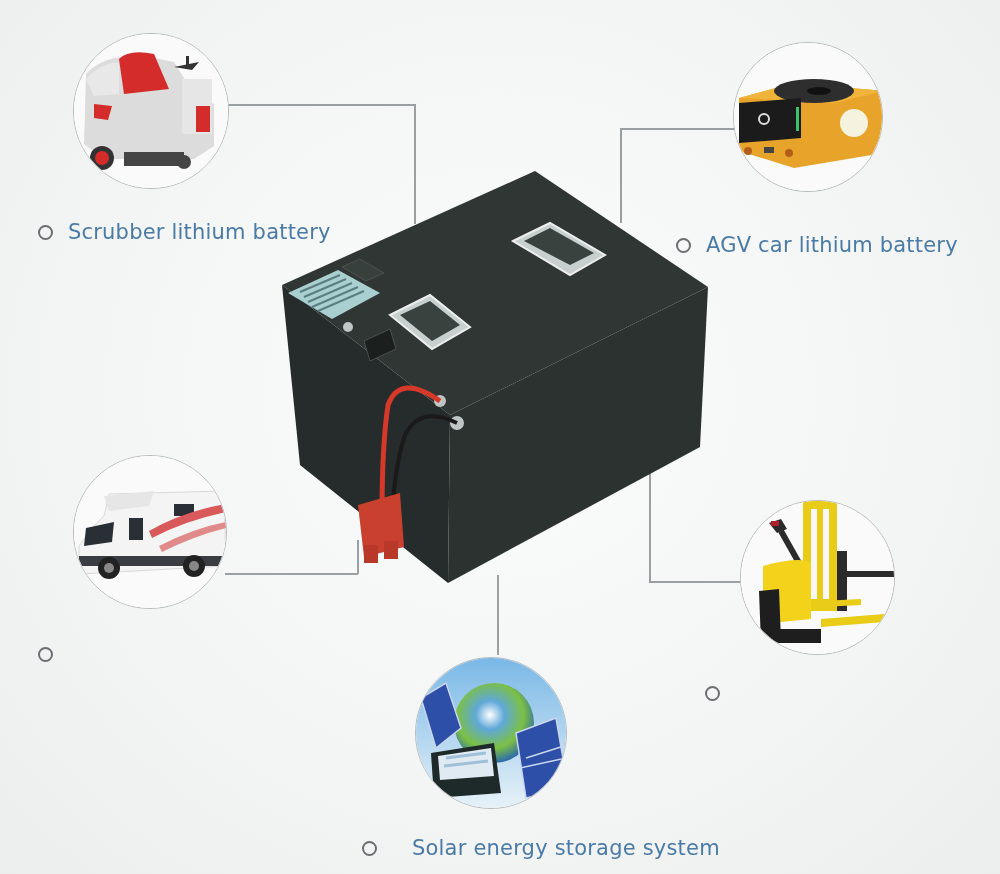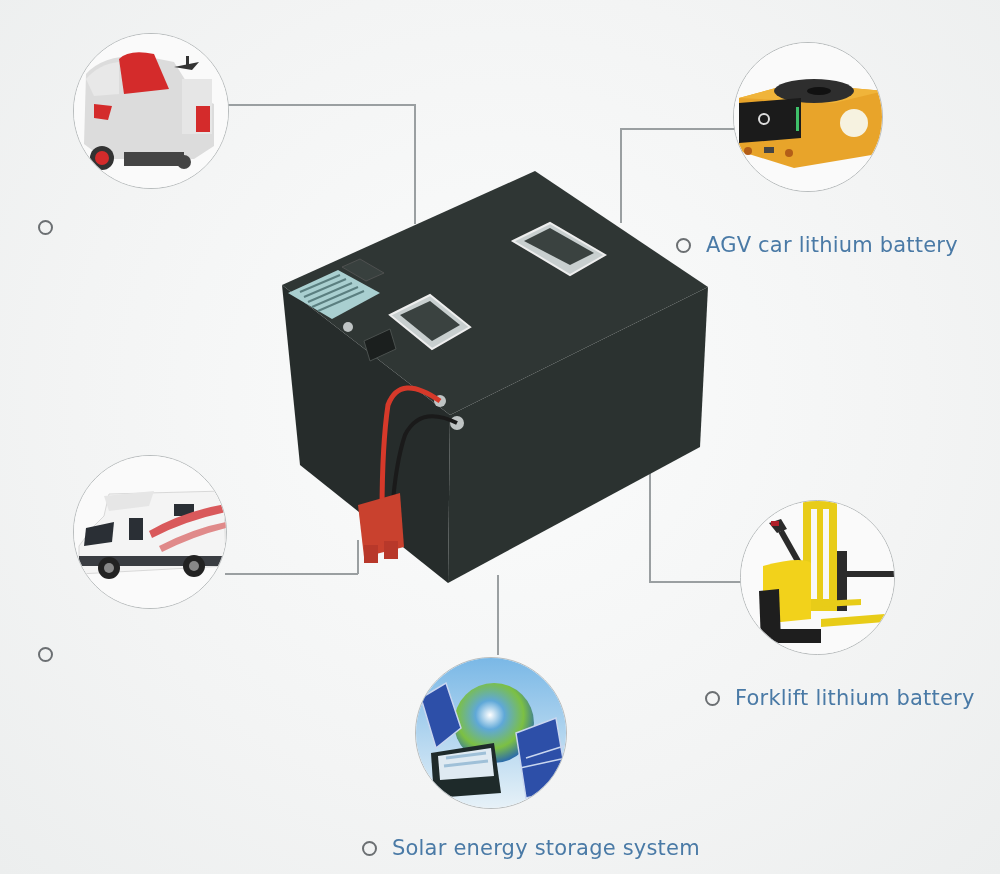--- a/index.html
+++ b/index.html
@@ -157,32 +157,32 @@
     <path d="M177 258 Q140 240 125 270 Q115 300 112 350" fill="none" stroke="#1a1a1a" stroke-width="4"></path>
 
     <path d="M78 340 L120 328 L124 382 L84 392 Z" fill="#c9412e"></path>
     <rect x="84" y="380" width="14" height="18" fill="#b8382a"></rect>
     <rect x="104" y="376" width="14" height="18" fill="#b8382a"></rect>
   </svg>
 </div>
 
 <div class="label" style="left:38px;top:220px;">
   <span class="bullet"></span>
+  <span>Scrubber lithium battery</span>
 </div>
 
 <div class="label" style="left:676px;top:233px;">
   <span class="bullet"></span>
   <span>AGV car lithium battery</span>
 </div>
 
 <div class="label" style="left:38px;top:647px;">
   <span class="bullet"></span>
 </div>
 
 <div class="label" style="left:705px;top:686px;">
   <span class="bullet"></span>
-  <span>Forklift lithium battery</span>
 </div>
 
-<div class="label" style="left:362px;top:836px;">
+<div class="label" style="left:362px;top:836px;gap:20px;">
   <span class="bullet"></span>
   <span>Solar energy storage system</span>
 </div>
 
 </body></html>

